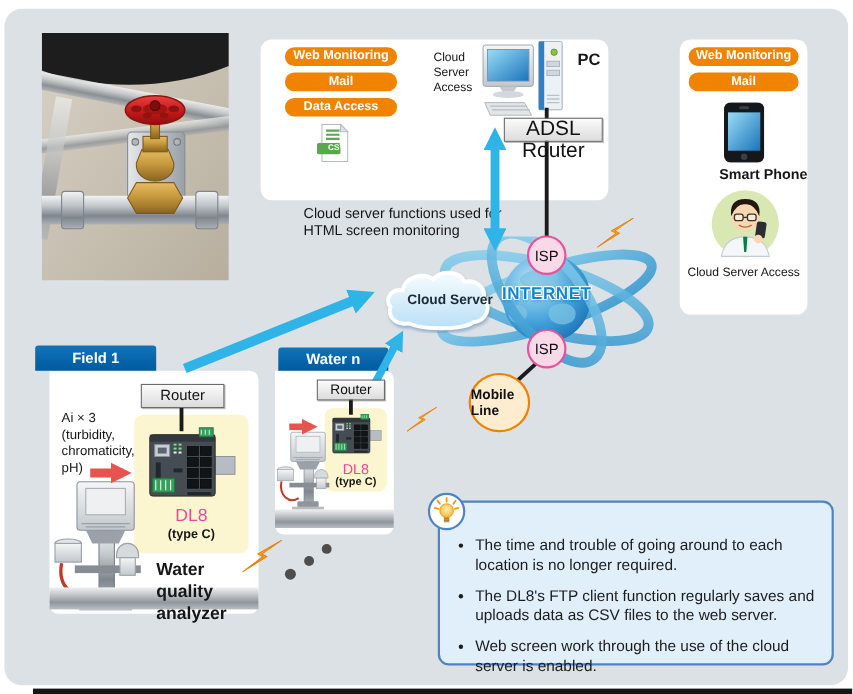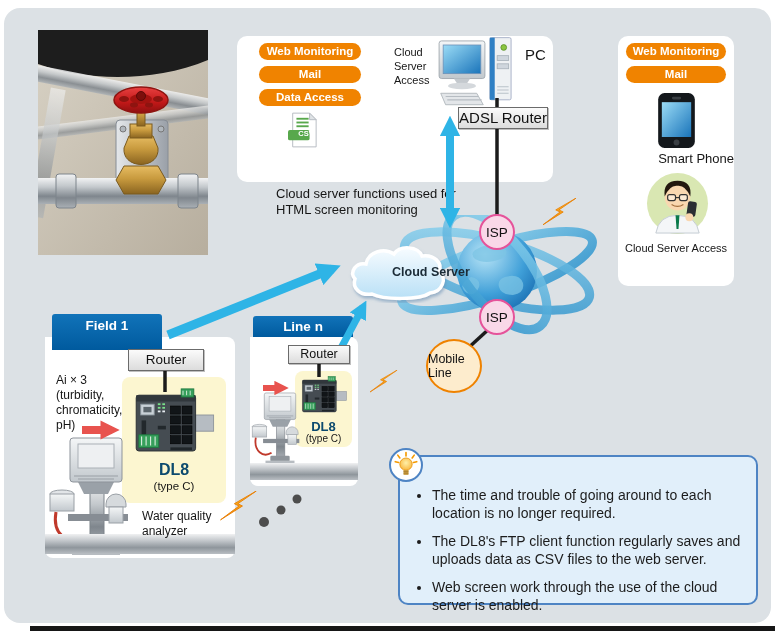--- a/index.html
+++ b/index.html
@@ -5,46 +5,46 @@
   html,body{margin:0;padding:0;background:#fff;}
   *{box-sizing:border-box;font-family:"Liberation Sans","DejaVu Sans",sans-serif;}
   #stage{position:relative;width:775px;height:631px;background:#fff;overflow:hidden;}
   .canvas{position:absolute;left:4px;top:8px;width:767px;height:615px;background:#dce1e5;border-radius:16px;z-index:0;}
   .bottomstrip{position:absolute;left:30px;top:626px;width:745px;height:5px;background:#161616;z-index:0;}
   .abs{position:absolute;}
   .panel{position:absolute;background:#fff;border-radius:10px;z-index:1;}
   .badge{position:absolute;height:17px;line-height:17px;background:#f08300;border-radius:9px;color:#fff;
          font-weight:bold;font-size:11.5px;text-align:center;z-index:2;}
   .txt{position:absolute;color:#161616;font-size:11px;line-height:1.25;z-index:2;}
-  .bold{font-weight:normal;}
+  .bold{font-weight:bold;}
   .pre{white-space:pre-line;}
   .graybox{position:absolute;background:linear-gradient(#fbfbfb,#dcdcdc);border:1px solid #6b6b6b;
            box-shadow:1px 1px 0 rgba(0,0,0,.25);text-align:center;color:#111;z-index:3;}
   .fieldtab{position:absolute;background:linear-gradient(#1173b9,#005a9e);color:#fff;font-weight:bold;
             font-size:13.5px;text-align:center;border-radius:3px 3px 0 0;z-index:2;}
   .fieldpanel{position:absolute;background:#fff;border-radius:0 8px 8px 8px;z-index:1;}
   .yellowbox{position:absolute;background:#fcf6d0;border-radius:8px;z-index:1;}
   .pipe{position:absolute;background:linear-gradient(#f0f1f2,#c7cbcf 30%,#8f969c 68%,#b9bec3);z-index:1;}
   .circle{position:absolute;border-radius:50%;display:flex;align-items:center;justify-content:center;
           z-index:3;}
   .isp{background:#f9d8e8;border:2px solid #e5539a;font-size:13.5px;color:#111;}
   .mobile{background:#fdeccd;border:2px solid #ef8200;font-size:12.5px;line-height:1.15;color:#111;}
   .internet-label{position:absolute;z-index:3;text-align:center;font-weight:800;font-size:15.5px;color:#1285cc;
     letter-spacing:.5px;text-shadow:-1px -1px 0 #fff,1px -1px 0 #fff,-1px 1px 0 #fff,1px 1px 0 #fff,0 2px 3px rgba(0,0,0,.25);}
-  .cloudtxt{position:absolute;z-index:4;text-align:left;font-size:12.5px;font-weight:600;color:#1b2b36;margin-left:40px;}
+  .cloudtxt{position:absolute;z-index:4;text-align:right;font-size:12.5px;font-weight:600;color:#1b2b36;}
   .focusbox{position:absolute;left:398px;top:455px;width:360px;height:150px;background:#e1effa;
             border:2px solid #4e84c4;border-radius:10px;z-index:1;}
   .focustitle{position:absolute;left:400px;top:452px;width:156px;height:25px;line-height:25px;
     background:linear-gradient(#2a80c1,#00589d);border-radius:13px;color:#fff;font-weight:bold;
     font-size:14px;padding-left:32px;z-index:3;}
   .bulbcircle{position:absolute;left:389px;top:448px;width:34px;height:34px;background:#fff;
     border:2px solid #4e84c4;border-radius:50%;z-index:4;display:flex;align-items:center;justify-content:center;}
   .focuslist{position:absolute;left:416px;top:486px;width:334px;margin:0;padding:0 0 0 16px;z-index:2;}
   .focuslist li{font-size:14px;color:#1c1c1c;line-height:1.32;margin-bottom:9px;}
-  .dl8name{color:#0c4a6e;font-weight:bold;}
+  .dl8name{color:#ec4899;font-weight:normal;}
   svg{display:block;}
   .overlay{position:absolute;left:0;top:0;z-index:2;pointer-events:none;}
   .z3{z-index:3;}
 </style>
 </head>
 <body>
 
 <div id="stage">
   <div class="canvas"></div>
   <div class="bottomstrip"></div>
@@ -256,21 +256,21 @@
         <use href="#pcicon" width="84" height="72"></use>
       </svg>
   </div>
   <div class="txt bold" style="left:525px;top:46px;font-size:15px;">PC</div>
   <div class="abs" style="left:288px;top:112px;z-index:2;">
     <svg width="30" height="36">
         <use href="#csvicon" width="30" height="36"></use>
       </svg>
     <div style="position:absolute;left:0;top:17px;width:36px;text-align:center;color:#fff;font-weight:bold;font-size:7.5px;">CSV</div>
   </div>
-  <div class="graybox" style="left:458px;top:107px;width:90px;height:22px;line-height:20px;font-size:15px;">ADSL Router</div>
+  <div class="graybox" style="left:458px;top:107px;width:90px;height:22px;line-height:20px;font-size:19px;">ADSL Router</div>
   <div class="txt" style="left:276px;top:186px;width:212px;font-size:13px;">Cloud server functions used for HTML screen monitoring</div>
 
   <div class="panel" style="left:618px;top:36px;width:116px;height:250px;"></div>
   <div class="badge" style="left:626px;top:43px;width:100px;">Web Monitoring</div>
   <div class="badge" style="left:626px;top:66px;width:100px;">Mail</div>
   <div class="abs" style="left:658px;top:93px;z-index:2;">
     <svg width="37" height="55">
         <use href="#phoneicon" width="37" height="55"></use>
       </svg>
   </div>
@@ -288,72 +288,73 @@
       <ellipse cx="112" cy="56" rx="96" ry="30" fill="none" stroke="url(#ringg)" stroke-width="9" opacity=".85" transform="rotate(16 112 56)"></ellipse>
       <circle cx="112" cy="56" r="40" fill="url(#sphg)"></circle>
       <g fill="#7cc4e4" opacity=".75">
         <path d="M92,34 q14,-8 26,-2 q8,6 -2,12 q-16,6 -26,0 q-6,-6 2,-10 z"></path>
         <path d="M120,62 q14,-4 18,6 q2,10 -10,12 q-12,0 -14,-8 q-2,-7 6,-10 z"></path>
         <path d="M86,62 q10,2 8,10 q-4,10 -12,6 q-8,-6 -2,-12 z"></path>
       </g>
       <ellipse cx="112" cy="56" rx="70" ry="32" fill="none" stroke="url(#ringg)" stroke-width="9" opacity=".88" transform="rotate(52 112 56)"></ellipse>
     </svg>
   </div>
+  <div class="internet-label" style="left:427px;top:259px;width:140px;">INTERNET</div>
 
   <div class="abs z3" style="left:348px;top:243px;">
     <svg width="104" height="60" viewBox="0 0 104 58">
       <path d="M24,50 C12,52 4,44 7,35 C1,28 8,18 18,20 C20,8 36,3 46,10 C52,1 70,2 74,12 C86,10 95,19 91,28 C100,34 94,48 82,49 C72,56 36,56 24,50 Z" fill="url(#cldg)" stroke="#ffffff" stroke-width="3.5" filter="url(#ds)"></path>
     </svg>
   </div>
   <div class="cloudtxt" style="left:352px;top:265px;width:96px;">Cloud Server</div>
 
-  <div class="fieldtab" style="left:52px;top:314px;width:110px;height:36px;line-height:23px;">Field 1</div>
+  <div class="fieldtab" style="left:32px;top:314px;width:110px;height:23px;line-height:23px;">Field 1</div>
   <div class="fieldpanel" style="left:45px;top:337px;width:190px;height:221px;"></div>
   <div class="graybox" style="left:128px;top:349px;width:76px;height:22px;line-height:20px;font-size:13.5px;">Router</div>
   <div class="yellowbox" style="left:122px;top:377px;width:104px;height:126px;"></div>
   <div class="abs" style="left:130px;top:388px;z-index:2;">
     <svg width="88" height="72">
         <use href="#dl8" width="88" height="72"></use>
       </svg>
   </div>
   <div class="txt dl8name" style="left:122px;top:460px;width:104px;text-align:center;font-size:16px;z-index:2;">DL8</div>
   <div class="txt bold" style="left:122px;top:479px;width:104px;text-align:center;font-size:11.5px;z-index:2;">(type C)</div>
   <div class="txt pre" style="left:56px;top:373px;width:84px;font-size:12px;">Ai × 3
 (turbidity,
  chromaticity,
 pH)</div>
   <div class="abs" style="left:48px;top:436px;z-index:1;">
     <svg width="96" height="120">
         <use href="#analyzer" width="96" height="120"></use>
       </svg>
   </div>
-  <div class="txt bold" style="left:142px;top:509px;width:92px;font-size:12px;z-index:2;">Water quality analyzer</div>
+  <div class="txt bold" style="left:142px;top:509px;width:92px;font-size:16px;z-index:2;">Water quality analyzer</div>
   <div class="pipe" style="left:45px;top:534px;width:190px;height:20px;"></div>
 
-  <div class="fieldtab" style="left:253px;top:316px;width:100px;height:21px;line-height:21px;">Line n</div>
+  <div class="fieldtab" style="left:253px;top:316px;width:100px;height:21px;line-height:21px;">Water n</div>
   <div class="fieldpanel" style="left:250px;top:337px;width:108px;height:149px;"></div>
   <div class="graybox" style="left:288px;top:345px;width:62px;height:19px;line-height:17px;font-size:12.5px;">Router</div>
   <div class="yellowbox" style="left:295px;top:371px;width:57px;height:76px;"></div>
   <div class="abs" style="left:299px;top:376px;z-index:2;">
     <svg width="50" height="41">
         <use href="#dl8" width="50" height="41"></use>
       </svg>
   </div>
   <div class="txt dl8name" style="left:295px;top:419px;width:57px;text-align:center;font-size:13px;z-index:2;">DL8</div>
   <div class="txt bold" style="left:295px;top:433px;width:57px;text-align:center;font-size:10px;z-index:2;">(type C)</div>
   <div class="abs" style="left:251px;top:391px;z-index:1;">
     <svg width="58" height="74">
         <use href="#analyzer" width="58" height="74"></use>
       </svg>
   </div>
   <div class="pipe" style="left:250px;top:463px;width:108px;height:17px;"></div>
 
   <div class="circle isp" style="left:479px;top:214px;width:36px;height:36px;">ISP</div>
   <div class="circle isp" style="left:479px;top:299px;width:36px;height:36px;">ISP</div>
-  <div class="circle mobile" style="left:426px;top:339px;width:56px;height:54px;">Mobile Line</div>
+  <div class="circle mobile" style="left:426px;top:339px;width:56px;height:54px;font-weight:bold;">Mobile Line</div>
 
   <div class="focusbox"></div>
   <div class="bulbcircle">
     <svg width="28" height="28" viewBox="0 0 34 34">
       <g stroke="#f59a00" stroke-width="2" stroke-linecap="round">
         <line x1="17" y1="2" x2="17" y2="6"></line>
           <line x1="7" y1="5" x2="9.5" y2="8.5"></line>
         <line x1="27" y1="5" x2="24.5" y2="8.5"></line>
           <line x1="4" y1="13" x2="8" y2="14"></line>
         <line x1="30" y1="13" x2="26" y2="14"></line>

